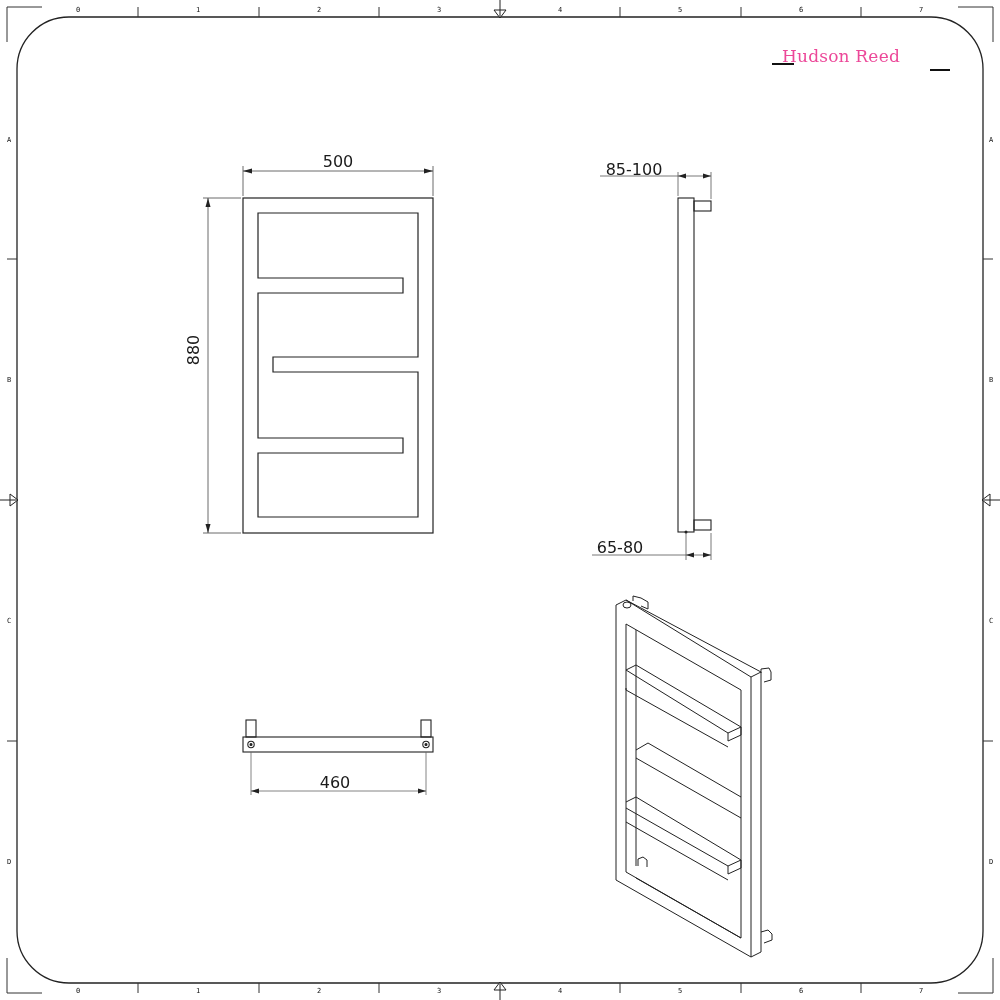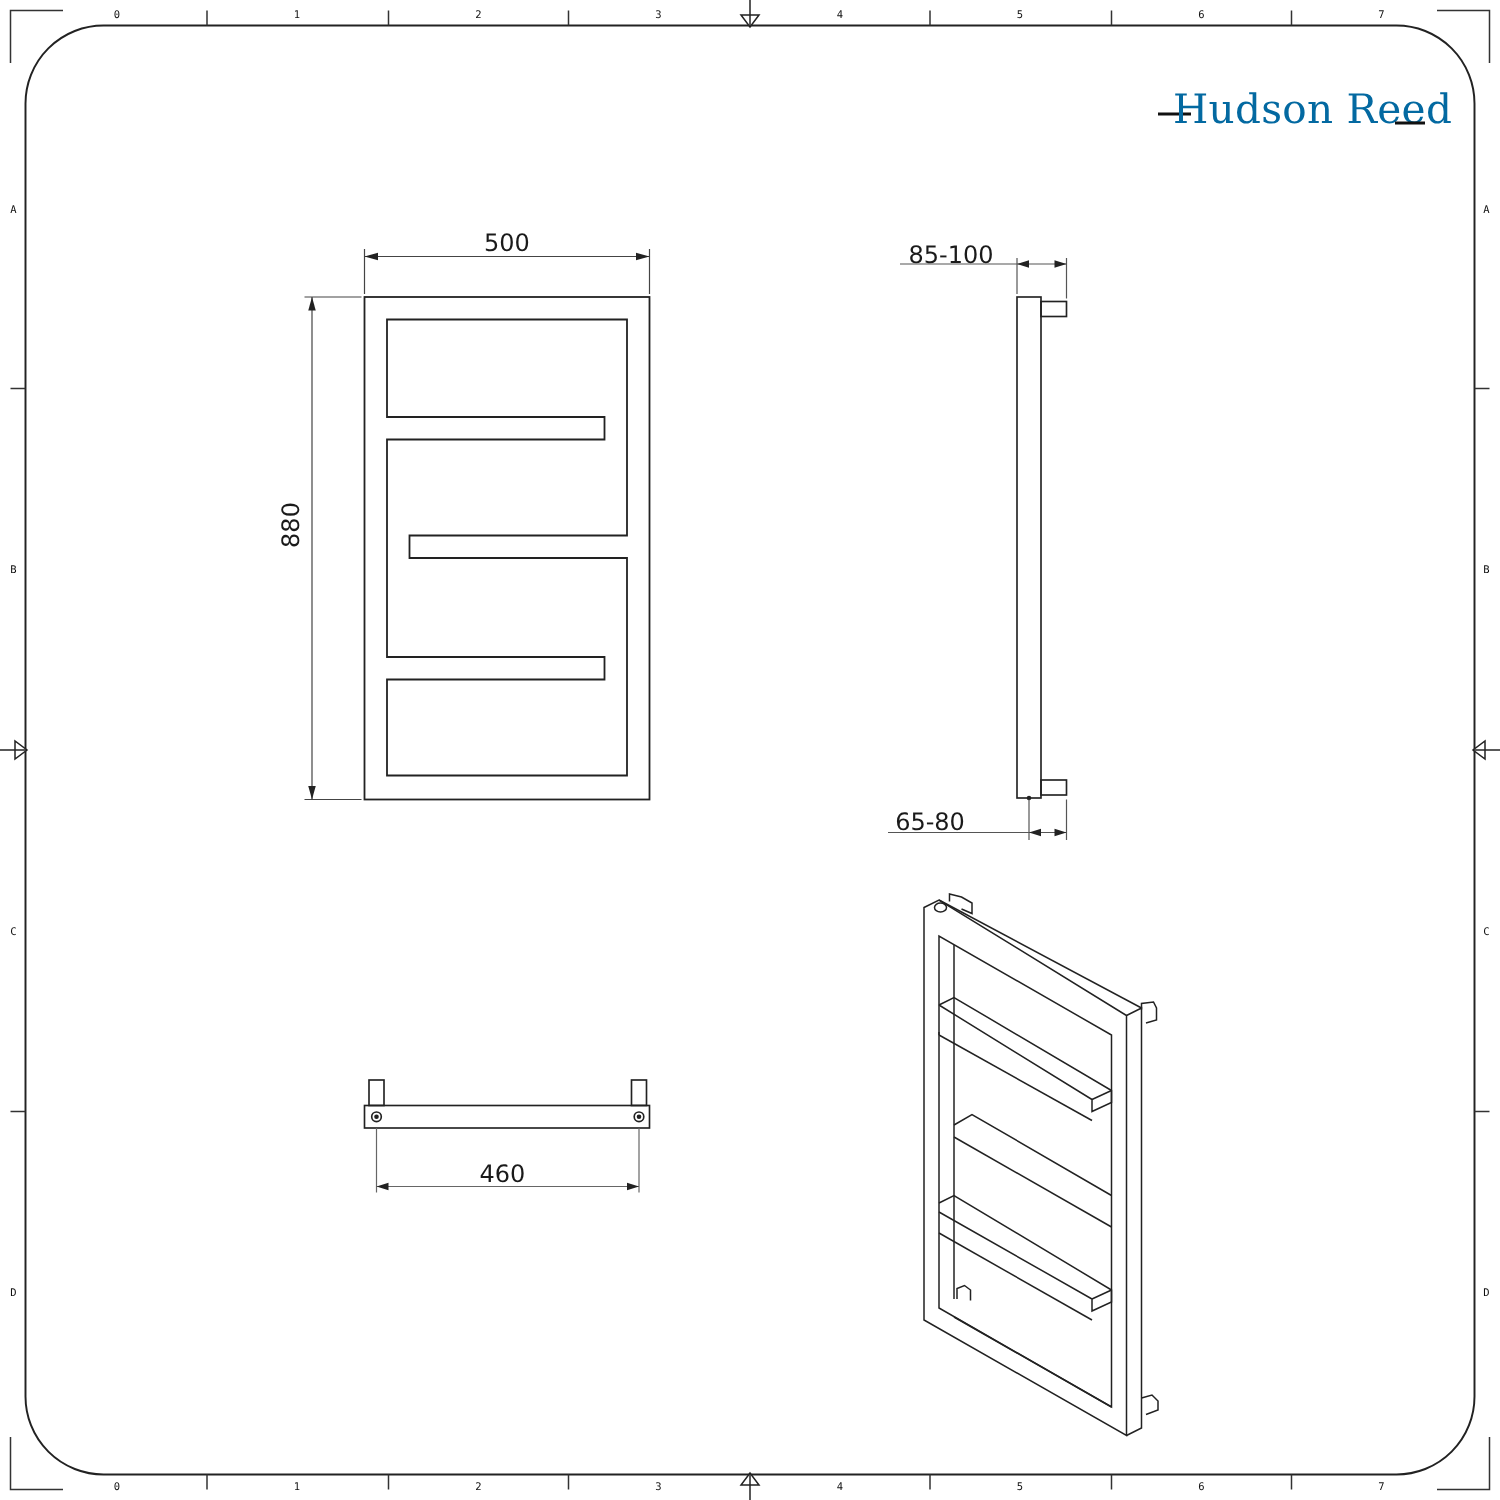--- a/index.html
+++ b/index.html
@@ -2,22 +2,22 @@
 <html><head>
   <meta charset="utf-8">
   <style>
     html, body { margin: 0; padding: 0; background: #ffffff; }
     body { width: 1000px; height: 1000px; position: relative; overflow: hidden;
            font-family: "DejaVu Sans", sans-serif; color: #1a1a1a; }
     svg { position: absolute; left: 0; top: 0; }
     .lbl { font-family: "DejaVu Sans", sans-serif; fill: #1a1a1a; }
     .tick-lbl { font-family: "DejaVu Sans Mono", monospace; font-size: 7px; fill: #111; }
     .logo { position: absolute; left: 772px; top: 46px; width: 180px; height: 32px;
-            font-family: "DejaVu Serif", serif; font-size: 27px; color: #0369a1;
-            letter-spacing: 0.2px; white-space: nowrap; margin-top: 12px; }
+            font-family: "DejaVu Serif", serif; font-size: 17px; color: #ec4899;
+            letter-spacing: 0.2px; white-space: nowrap; }
     .logo .bar-l { position: absolute; left: 0; top: 17px; width: 22px; height: 1.5px; background: #111; }
     .logo .bar-r { position: absolute; left: 158px; top: 23px; width: 20px; height: 1.5px; background: #111; }
     .logo .txt { position: absolute; left: 10px; top: 0; }
   </style>
 </head>
 <body>
 
 <svg width="1000" height="1000" viewBox="0 0 1000 1000">
 
   <g stroke="#333" stroke-width="1" fill="none">

